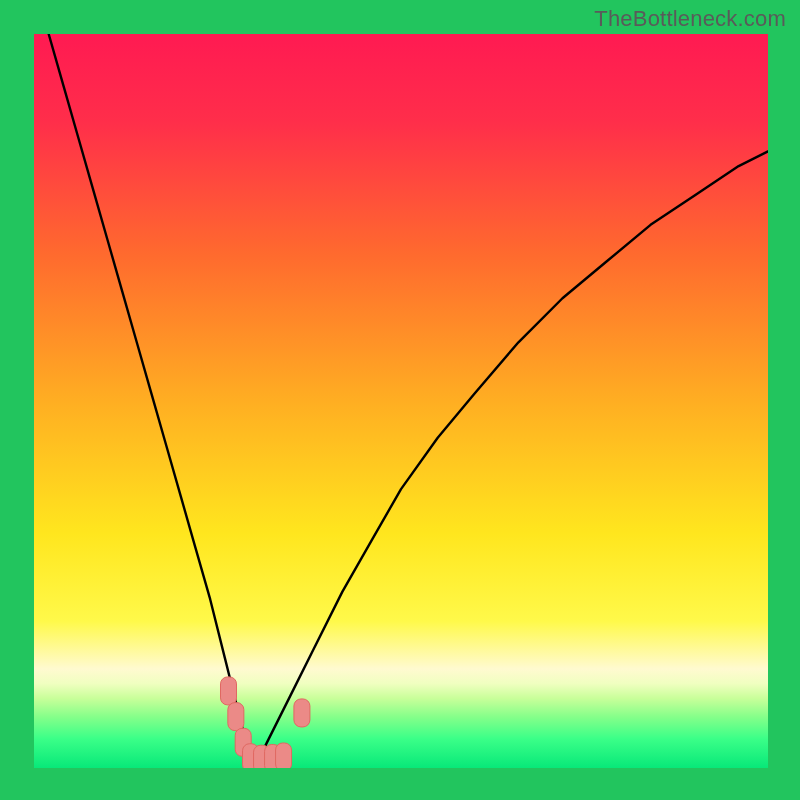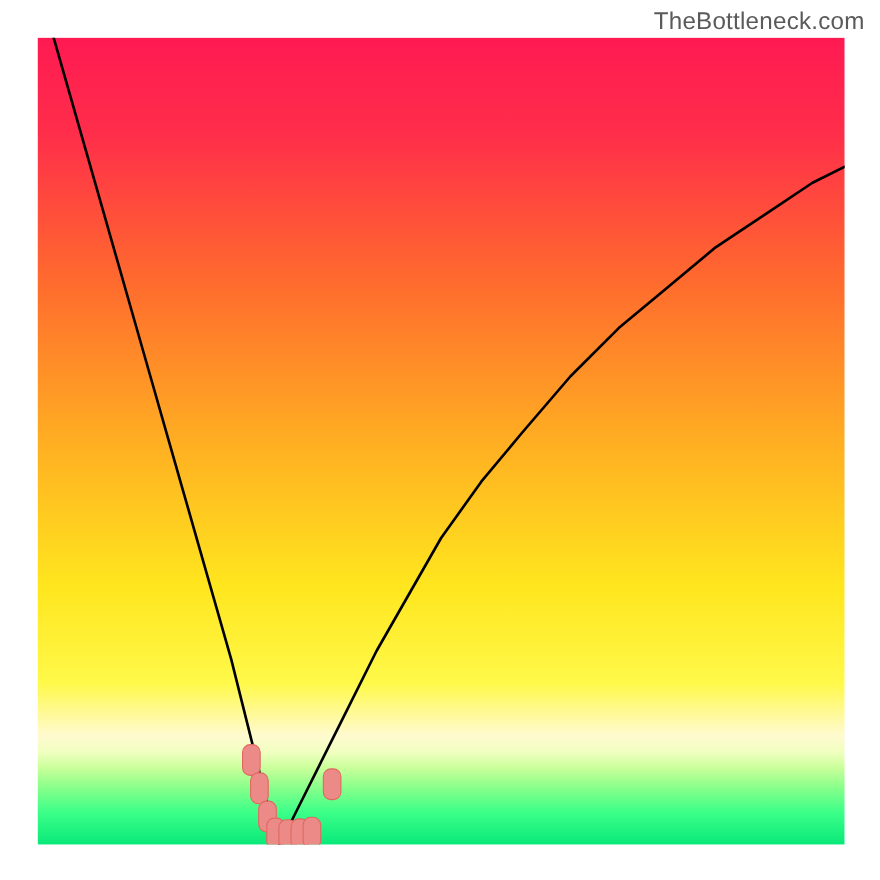--- a/index.html
+++ b/index.html
@@ -7,21 +7,21 @@
     padding: 0;
     width: 800px;
     height: 800px;
     background: #000;
     overflow: hidden;
     font-family: Arial, Helvetica, sans-serif;
   }
   .frame {
     position: absolute;
     inset: 0;
-    background: #ffffff;
+    background: #22c55e;
     padding-left: 12px;
   }
   .plot-area {
     position: absolute;
     left: 34px;
     top: 34px;
     width: 734px;
     height: 734px;
     overflow: hidden;
   }

